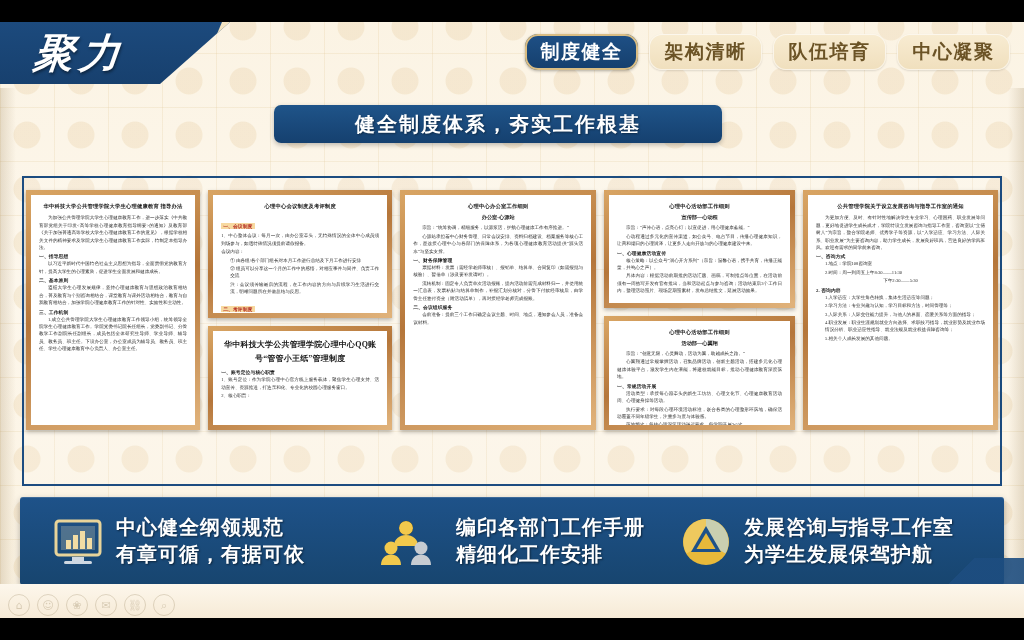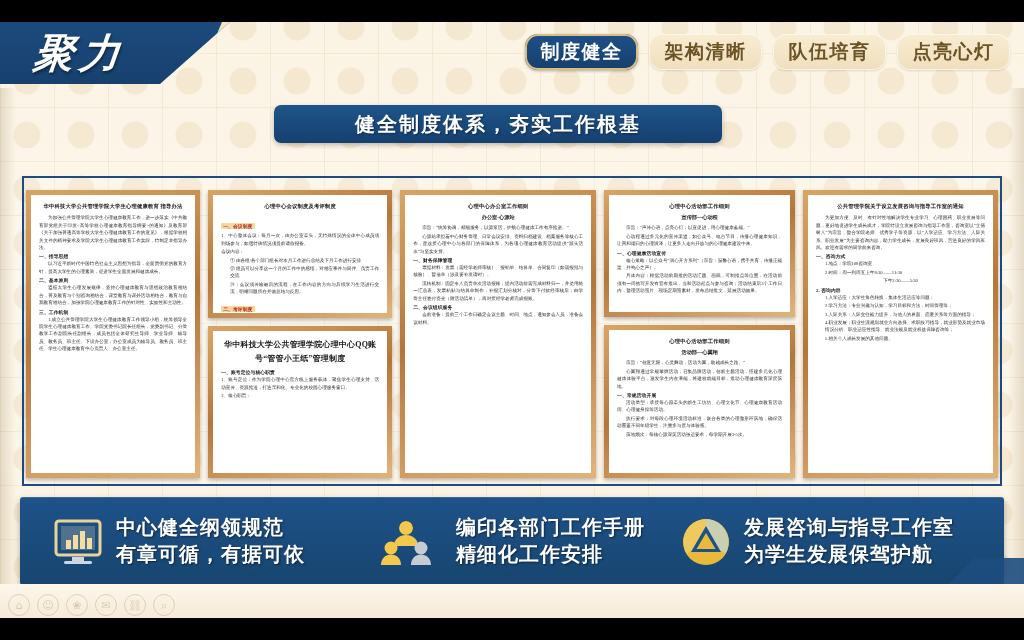--- a/index.html
+++ b/index.html
@@ -66,21 +66,21 @@
   .title-bar span{
     color:#fff; font-size:20px; font-weight:bold; letter-spacing:2px;
     text-shadow:1px 1px 2px rgba(0,0,0,.4);
   }
 
   
   .panel {
     position:absolute; left:22px; top:176px; width:980px; height:310px;
     border:2px solid #1c4c80; background:rgba(255,255,255,.12);
   }
-  .cards { position:absolute; left:26px; top:190px; width:972px; height:288px; display:flex; gap:8px; }
+  .cards { position:absolute; left:26px; top:190px; width:972px; height:240px; display:flex; gap:8px; }
   .col { display:flex; flex-direction:column; gap:8px; }
   .col.c1 { width:176px; }
   .col.c2 { width:186px; }
   .col.c3 { width:198px; }
   .col.c4 { width:193px; }
   .col.c5 { width:197px; }
 
   .doc {
     position:relative; background:#fff; overflow:hidden;
     border:5px solid; 
@@ -163,21 +163,21 @@
   <div class="side-shade-l"></div>
   <div class="side-shade-r"></div>
 
   <div class="header">
     <div class="logo-banner"></div>
     <div class="logo-text">聚力</div>
     <div class="nav">
       <div class="nav-tab active">制度健全</div>
       <div class="nav-tab">架构清晰</div>
       <div class="nav-tab">队伍培育</div>
-      <div class="nav-tab">点亮心灯</div>
+      <div class="nav-tab">中心凝聚</div>
     </div>
   </div>
 
   <div class="title-bar">
     <span>健全制度体系，夯实工作根基</span>
   </div>
 
   <div class="panel"></div>
 
   <div class="cards">

